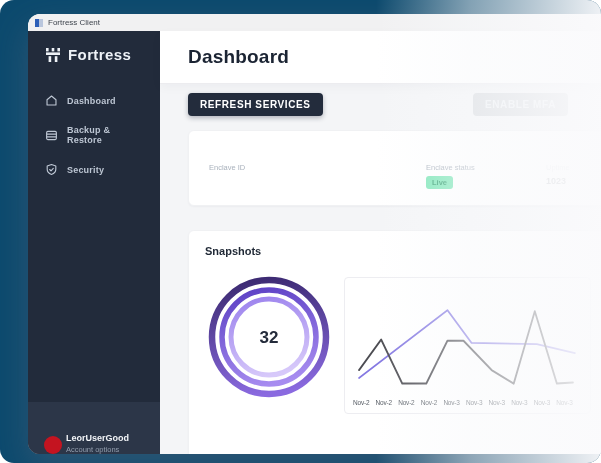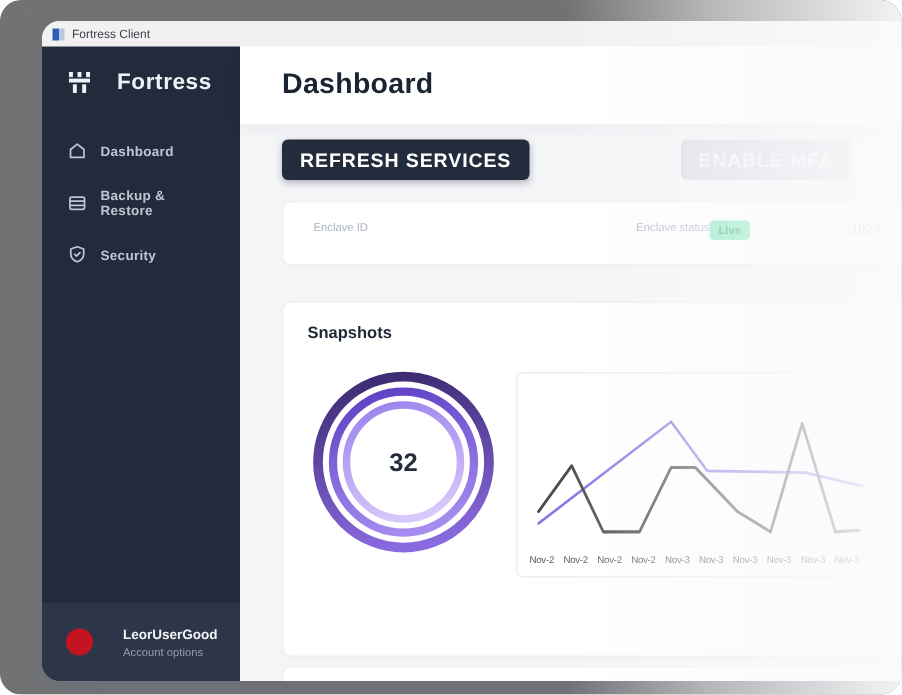--- a/index.html
+++ b/index.html
@@ -1,49 +1,49 @@
 <!DOCTYPE html>
 <html><head>
 <meta charset="utf-8">
 <style>
   html,body{margin:0;padding:0;background:#ffffff;font-family:"Liberation Sans",sans-serif;}
-  .stage{position:relative;width:601px;height:463px;background:#737373;border-radius:14px;overflow:hidden;}
+  .stage{position:relative;width:601px;height:463px;background:#0c4a6e;border-radius:14px;overflow:hidden;}
   .window{position:absolute;left:28px;top:14px;width:600px;height:440px;border-radius:12px;
           box-shadow:0 14px 34px rgba(96,106,126,.38);background:#fff;overflow:hidden;}
   .titlebar{height:17px;background:#f1f1f2;display:flex;align-items:center;padding-left:7px;}
   .app-icon{width:8px;height:8px;display:inline-block;background:linear-gradient(90deg,#2d5fb8 0 55%,#b9c6dd 55% 100%);}
   .titlebar-text{font-size:8px;color:#3e444d;margin-left:5px;}
   .app{display:flex;height:423px;}
   
   .sidebar{width:132px;background:#222b3b;display:flex;flex-direction:column;flex:none;}
-  .logo-row{display:flex;align-items:center;gap:17px;padding:15px 0 0 17px;}
+  .logo-row{display:flex;align-items:center;gap:7px;padding:15px 0 0 17px;}
   .logo-text{color:#eef2f7;font-size:15px;font-weight:700;letter-spacing:.4px;}
   .nav{margin-top:22px;}
   .nav-item{display:flex;align-items:center;gap:9px;padding:9px 17px;cursor:pointer;}
   .nav-item span{color:#bdc6d3;font-size:9px;font-weight:700;letter-spacing:.2px;}
   .nav-item svg{flex:none;}
   .side-spacer{flex:1;}
-  .user-panel{background:#2c3648;height:52px;display:flex;align-items:center;gap:20px;padding:0 16px;}
+  .user-panel{background:#2c3648;height:52px;display:flex;align-items:flex-end;gap:4px;padding:0 16px;}
   .avatar{width:18px;height:18px;border-radius:50%;background:#c41420;flex:none;}
   .user-name{font-size:9px;font-weight:700;color:#f2f4f7;}
   .user-sub{font-size:7.5px;color:#939eae;margin-top:2px;}
   
   .main{flex:1;background:#f4f5f7;position:relative;min-width:0;}
   .main-header{background:#fff;height:52px;display:flex;align-items:center;padding-left:28px;
                box-shadow:0 1px 0 #ececef,0 4px 10px rgba(20,30,50,.04);position:relative;z-index:2;}
   .page-title{font-size:19px;font-weight:800;color:#1b2433;letter-spacing:.2px;margin:0;}
   .content{padding:0 0 0 28px;width:420px;}
   .toolbar{display:flex;justify-content:space-between;align-items:center;margin-top:10px;}
-  .btn{border:none;border-radius:4px;font-family:inherit;font-size:13px;font-weight:700;
+  .btn{border:none;border-radius:4px;font-family:inherit;font-size:10px;font-weight:700;
        letter-spacing:.6px;padding:6px 12px;cursor:pointer;}
   .btn-dark{background:#232c3c;color:#fff;box-shadow:0 2px 5px rgba(20,28,45,.3);}
   .btn-muted{background:#d7dade;color:#eef1f4;margin-right:40px;}
   .card{background:#fff;border:1px solid #f0f1f3;border-radius:6px;box-shadow:0 1px 2px rgba(16,24,40,.04);}
   .enclave-card{margin-top:14px;display:flex;padding:12px 20px 16px;}
-  .field{display:flex;flex-direction:row;}
+  .field{display:flex;flex-direction:column;margin-top:20px;}
   .f1{width:217px;}.f2{width:120px;}
   .field-label{font-size:7.5px;color:#aab2bd;margin-bottom:4px;}
   .field-value{font-size:9px;font-weight:700;color:#232b3a;}
   .badge-live{display:inline-block;background:#79e6b5;color:#2f9e6e;font-size:7.5px;font-weight:700;
               padding:2px 6px;border-radius:3px;width:fit-content;}
   .faded{opacity:.28;}
   .snapshots-card{margin-top:24px;height:237px;padding:14px 16px;box-sizing:border-box;}
   .section-title{font-size:11px;font-weight:800;color:#1f2835;margin:0;}
   .snap-body{display:flex;gap:11px;margin-top:4px;align-items:flex-start;}
   .donut-wrap{width:128px;flex:none;display:flex;justify-content:flex-end;margin-top:12px;}

